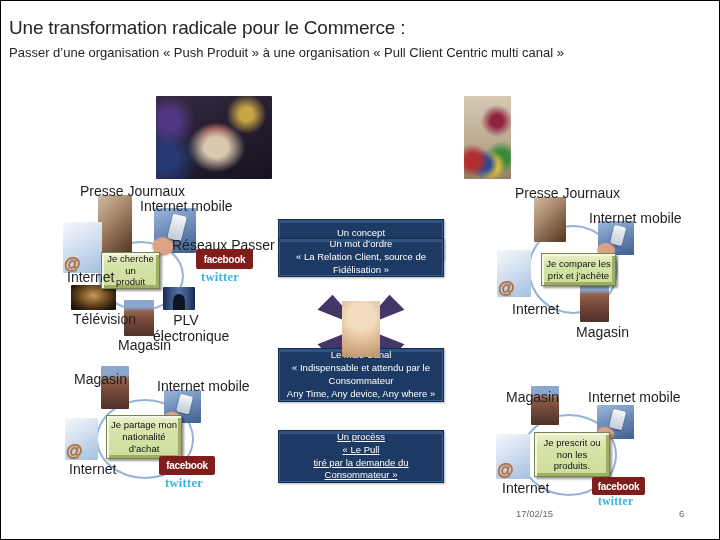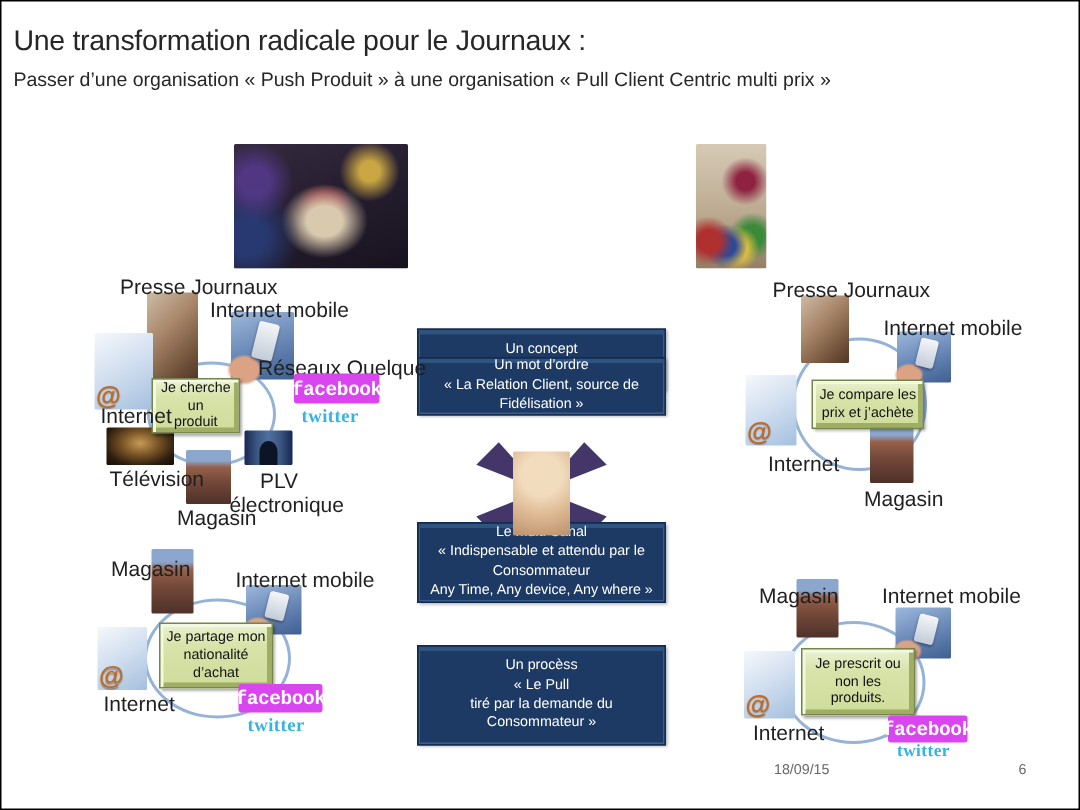--- a/index.html
+++ b/index.html
@@ -40,21 +40,21 @@
     display:flex;align-items:center;justify-content:center;padding:3px 5px;}
   
   .navybox{
     box-sizing:border-box;background-color:#1d3a64;border:1px solid #142c4f;
     box-shadow:inset 0 3px 0 #30537f, inset 0 0 0 1px #3a5f8c, 1px 1px 2px rgba(0,0,0,.3);
     color:#fff;font-size:9.5px;line-height:1.35;text-align:center;
     display:flex;align-items:center;justify-content:center;padding:2px 6px;}
   .box-concept{left:277px;top:190px;width:166px;height:41px;margin-top:28px;}
   .box-motdordre{left:277px;top:237px;width:166px;height:39px;}
   .box-multicanal{left:277px;top:347px;width:166px;height:54px;}
-  .box-process{left:277px;top:429px;width:166px;height:67px;}
+  .box-process{left:277px;top:429px;width:166px;height:53px;text-decoration:underline;}
   
   .star{left:315px;top:292px;width:90px;height:68px;}
   .ph-consumer{left:341px;top:300px;width:38px;height:56px;
     background:radial-gradient(circle at 50% 28%,#f2dcbe 0 30%,#ddba93 60%,#bb916c 100%);}
   
   .lbl{position:absolute;font-size:14px;color:#1f1f1f;z-index:4;}
   .ellipse{position:absolute;border:2px solid #95b3d7;border-radius:50%;z-index:1;}
   .bubble{
     position:absolute;z-index:3;box-sizing:border-box;
     background:linear-gradient(180deg,#ebf1d1 0%,#d7e3a8 35%,#cedc9b 100%);
@@ -71,34 +71,34 @@
   .ph-mobile::before{content:"";position:absolute;left:-6%;bottom:-8%;width:55%;height:45%;
     background:radial-gradient(ellipse,#dba384 0 55%,transparent 70%);}
   .ph-internet{background:linear-gradient(150deg,#f5f8fb 0%,#d3e0f0 45%,#a4c0de 100%);overflow:hidden;}
   .at-glyph{position:absolute;left:1px;bottom:1px;font-size:17px;font-weight:bold;color:#c06a24;
     text-shadow:0 1px 1px rgba(90,40,0,.5);line-height:1;}
   .ph-tv{background:radial-gradient(ellipse at 50% 42%,#c79a56 0%,#7a5526 38%,#2a1c0e 75%,#140e07 100%);}
   .ph-magasin{background:linear-gradient(180deg,#8ba7cd 0%,#8ba7cd 20%,#95604a 32%,#74493a 58%,#4e3128 100%);}
   .ph-plv{background:linear-gradient(90deg,#182750 0%,#3a5582 25%,#50709f 50%,#3a5582 75%,#182750 100%);overflow:hidden;}
   .ph-plv::after{content:"";position:absolute;left:30%;bottom:0;width:40%;height:70%;
     background:#0d1426;border-radius:45% 45% 0 0;}
-  .fb{position:absolute;z-index:4;background:#d946ef;color:#fff;font-weight:bold;
+  .fb{position:absolute;z-index:4;background:#7f1d1d;color:#fff;font-weight:bold;
     display:flex;align-items:center;justify-content:center;border-radius:2px;
-    font-size:13px;letter-spacing:-.3px;font-family:Liberation Mono, monospace;}
+    font-size:10px;letter-spacing:-.3px;}
   .tw{position:absolute;z-index:4;color:#35b4e4;font-weight:800;font-size:12.5px;
     letter-spacing:.3px;line-height:1;font-family:Liberation Serif, serif;}
   .footer-txt{position:absolute;font-size:9.5px;color:#666;}
 </style>
 </head>
 <body>
 
 <div class="slide">
 
-  <div class="abs title">Une transformation radicale pour le Journaux :</div>
-  <div class="abs subtitle">Passer d’une organisation « Push Produit » à une organisation « Pull Client Centric multi prix »</div>
+  <div class="abs title">Une transformation radicale pour le Commerce :</div>
+  <div class="abs subtitle">Passer d’une organisation « Push Produit » à une organisation « Pull Client Centric multi canal »</div>
 
   <div class="photo ph-store"></div>
   <div class="photo ph-couple"></div>
 
   <div class="abs navybox box-concept pre">Un concept
 « Client Centrique »</div>
   <div class="abs navybox box-motdordre pre">Un mot d’ordre
 « La Relation Client, source de
 Fidélisation »</div>
   <svg class="abs star" viewBox="0 0 120 90">
@@ -116,21 +116,21 @@
 « Le Pull
 tiré par la demande du
 Consommateur »</div>
 
   <div>
     <div class="ellipse" style="left:97px;top:240px;width:82px;height:66px;"></div>
     <div class="lbl" style="left:79px;top:182px;">Presse Journaux</div>
     <div class="photo ph-presse" style="left:97px;top:194px;width:34px;height:58px;"></div>
     <div class="lbl" style="left:139px;top:197px;">Internet mobile</div>
     <div class="photo ph-mobile" style="left:153px;top:207px;width:42px;height:45px;"></div>
-    <div class="lbl" style="left:171px;top:236px;">Réseaux Quelque</div>
+    <div class="lbl" style="left:171px;top:236px;">Réseaux Passer</div>
     <div class="fb" style="left:195px;top:248px;width:57px;height:20px;">facebook</div>
     <div class="tw" style="left:200px;top:270px;">twitter</div>
     <div class="bubble pre" style="left:100px;top:251px;width:59px;height:37px;">Je cherche un
 produit</div>
     <div class="photo ph-internet" style="left:62px;top:221px;width:39px;height:51px;">
       <span class="at-glyph">@</span>
     </div>
     <div class="lbl" style="left:66px;top:268px;">Internet</div>
     <div class="photo ph-tv" style="left:70px;top:284px;width:45px;height:25px;"></div>
     <div class="lbl" style="left:72px;top:310px;">Télévision</div>
@@ -184,16 +184,16 @@
 non les
 produits.</div>
     <div class="photo ph-internet" style="left:495px;top:433px;width:34px;height:45px;">
       <span class="at-glyph">@</span>
     </div>
     <div class="lbl" style="left:501px;top:479px;">Internet</div>
     <div class="fb" style="left:591px;top:476px;width:53px;height:18px;">facebook</div>
     <div class="tw" style="left:597px;top:495px;font-size:11.5px;">twitter</div>
   </div>
 
-  <div class="footer-txt" style="left:515px;top:507px;">18/09/15</div>
+  <div class="footer-txt" style="left:515px;top:507px;">17/02/15</div>
   <div class="footer-txt" style="left:678px;top:507px;">6</div>
 
 </div>
 
 </body></html>

